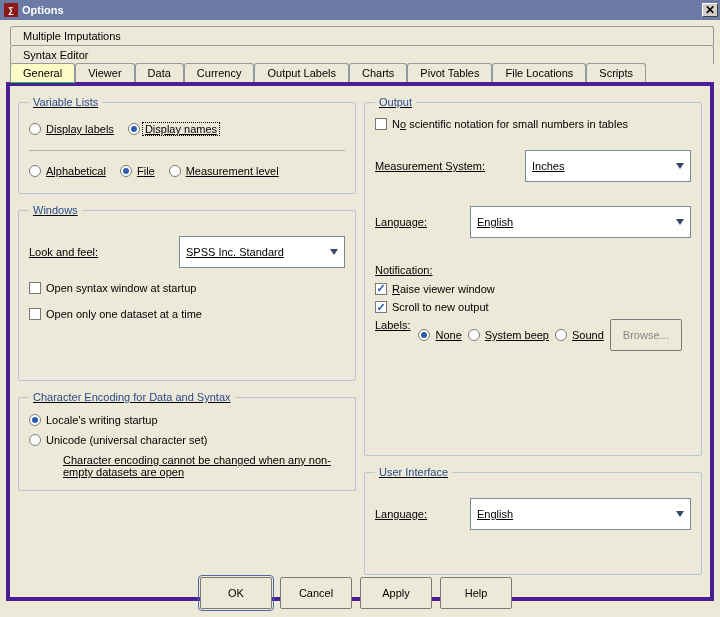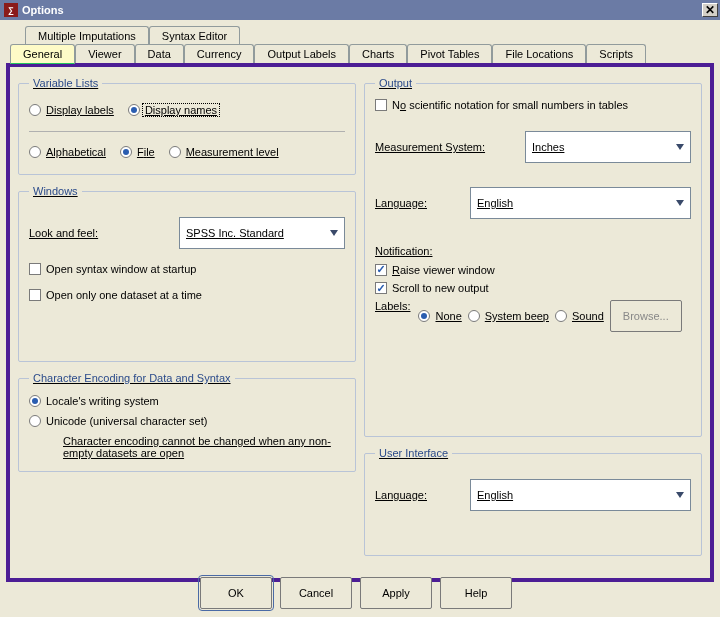--- a/index.html
+++ b/index.html
@@ -41,21 +41,21 @@
     cursor: pointer;
   }
   .dialog-body {
     padding: 6px;
     background: #ece9d8;
     height: 597px;
     position: relative;
   }
   .tabs { position: relative; }
   .tab-row { display: flex; }
-  .tab-row.row1 { margin-left: 19px; }
+  .tab-row.row1 { margin-left: 4px; flex-direction: column; }
   .tab-row.row2 { margin-left: 4px; margin-top: -1px; }
   .tab {
     border: 1px solid #919b9c;
     border-bottom: none;
     border-radius: 3px 3px 0 0;
     padding: 3px 12px 3px 12px;
     margin-right: 0px;
     background: #ece9d8;
     font-size: 11px;
     color: #000;
@@ -234,21 +234,21 @@
                     <span>Open only one dataset at a time</span>
                   </span></div>
             </div>
             <div style="height:40px"></div>
           </fieldset>
 
           <fieldset>
             <legend>Character Encoding for Data and Syntax</legend>
             <div style="margin-bottom:8px"><span class="radio selected">
                   <span class="radio-dot"></span>
-                  <span>Locale's writing system</span>
+                  <span>Locale's writing startup</span>
                 </span></div>
             <div><span class="radio">
                   <span class="radio-dot"></span>
                   <span>Unicode (universal character set)</span>
                 </span></div>
             <div class="indent" style="max-width:320px">Character encoding cannot be changed when any non-empty datasets are open</div>
           </fieldset>
 
         </div>
 

